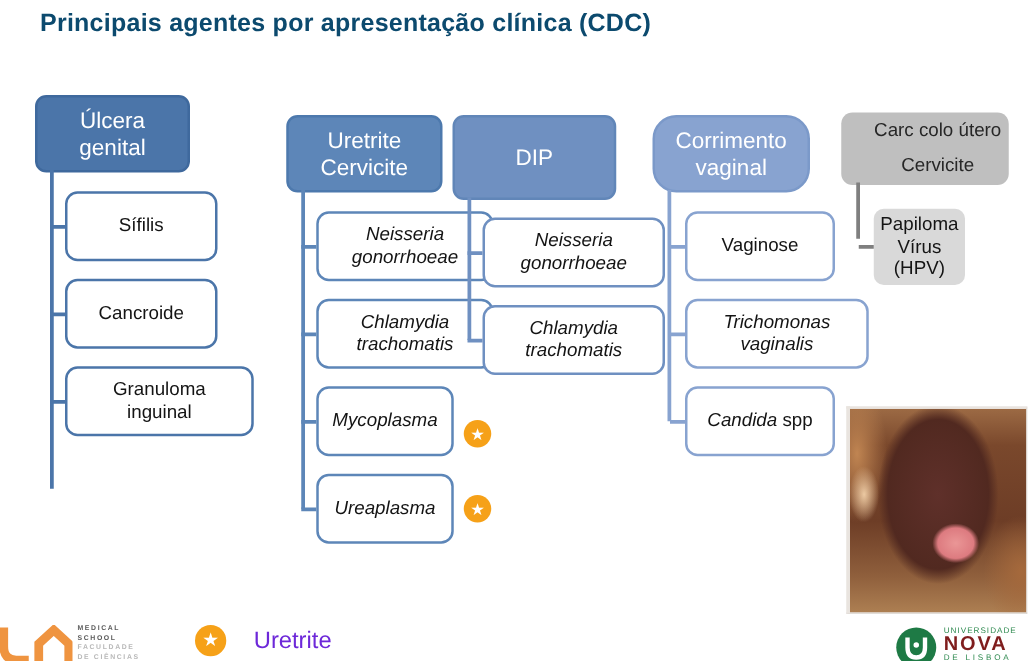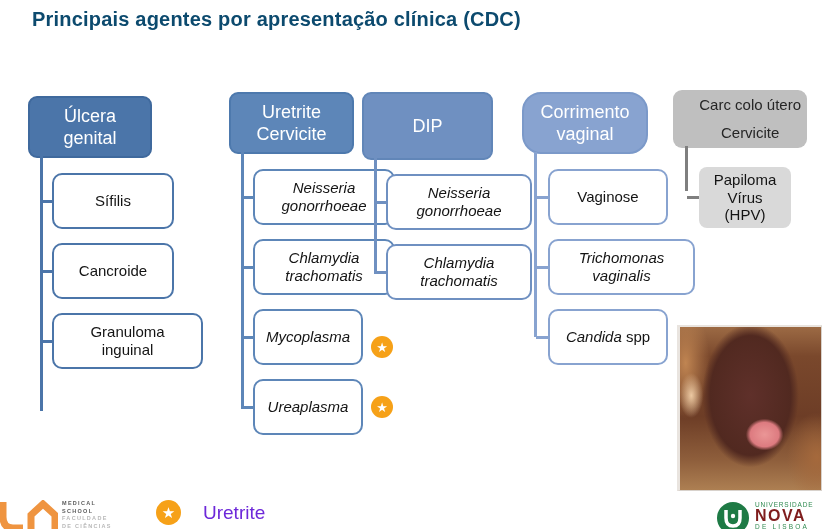--- a/index.html
+++ b/index.html
@@ -9,21 +9,21 @@
     font-family:"Liberation Sans", sans-serif; color:#141414;
   }
 
   .slide-title {
     position:absolute; left:32px; top:8px;
     font-size:20px; font-weight:bold; letter-spacing:0.2px;
   }
 
   
   .column { position:absolute; width:175px; }
-  .c1 { left:28px;  top:96px; }
+  .c1 { left:28px;  top:76px; }
   .c2 { left:205px; top:92px;margin-left:24px; }
   .c3 { left:362px; top:92px; }
   .c4 { left:522px; top:92px; }
   .c5 { left:673px; top:90px; }
 
   .col-header {
     height:62px; border-radius:9px;
     background:var(--hdr-bg,#4b75a9); border:2px solid var(--hdr-border,#3f699d);
     color:var(--hdr-text,#ffffff);
     display:flex; align-items:center; justify-content:center; text-align:center;
@@ -54,21 +54,21 @@
   .child-box {
     min-height:56px; background:#ffffff;
     border:2.5px solid var(--box-border,#4b75a9); border-radius:10px;
     display:flex; align-items:center; justify-content:center; text-align:center;
     padding:4px 10px; font-size:15px; line-height:1.18; color:#141414;
   }
   .c1 .child-box { min-width:122px; max-width:152px; }
   .c2 .child-box { min-width:110px; max-width:142px; }
   .c3 .child-box { min-width:121px; max-width:146px; }
   .c4 .child-box { min-width:120px; max-width:147px; }
-  .c5 .child-box { width:92px; background:var(--box-bg,#d9d9d9); border:none; border-radius:8px; }
+  .c5 .child-box { width:73px; background:var(--box-bg,#d9d9d9); border:none; border-radius:8px; }
 
   .italic { font-style:italic; }
 
   .star-badge {
     width:22px; height:22px; border-radius:50%; background:#f6a118;
     display:flex; align-items:center; justify-content:center; flex:none;
   }
   .star-glyph { color:#ffffff; font-size:13px; line-height:1; }
   .star-low { margin-top:20px; }
 

